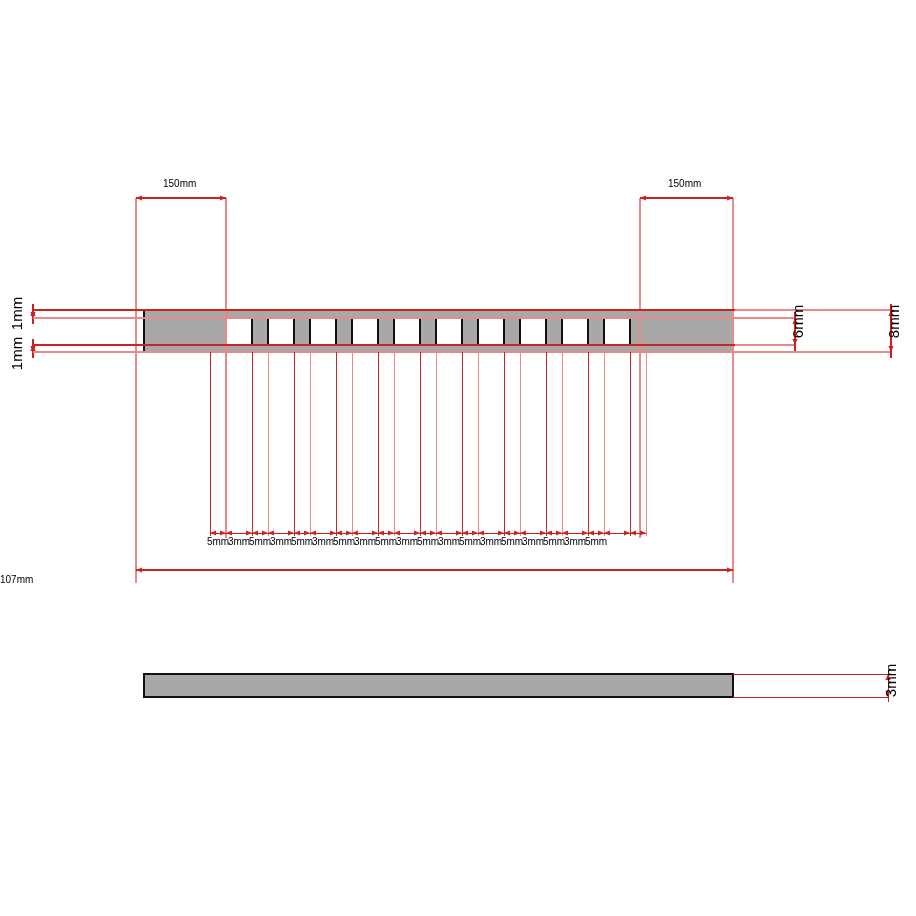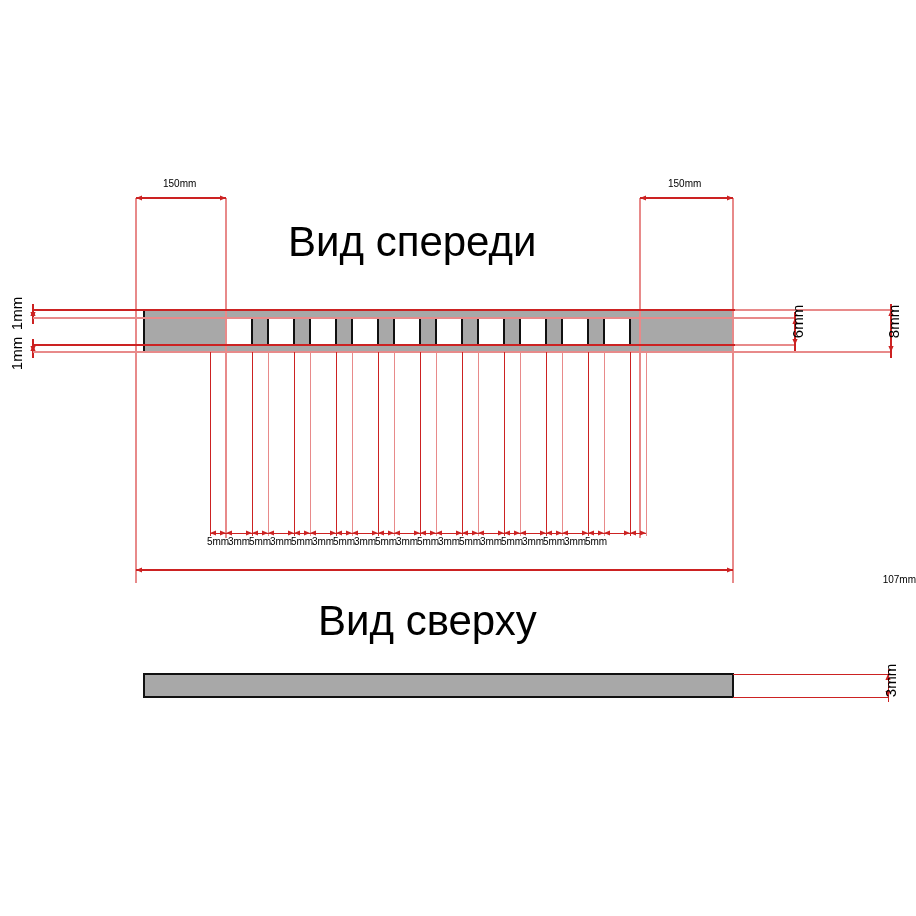--- a/index.html
+++ b/index.html
@@ -158,37 +158,35 @@
       <path d="M 136 570 L 142 567.4 L 142 572.6 Z" fill="#cc2222"></path>
       <path d="M 733 570 L 727 567.4 L 727 572.6 Z" fill="#cc2222"></path>
       <rect x="144" y="674" width="589" height="23" fill="#a8a8a8" stroke="#111111" stroke-width="1.8" shape-rendering="crispEdges"></rect>
       <line x1="733" y1="674" x2="888" y2="674" stroke="#cc2222" stroke-width="1" shape-rendering="crispEdges"></line>
       <line x1="733" y1="697" x2="888" y2="697" stroke="#cc2222" stroke-width="1" shape-rendering="crispEdges"></line>
       <line x1="888" y1="669" x2="888" y2="702" stroke="#cc2222" stroke-width="1" shape-rendering="crispEdges"></line>
       <path d="M 888 674 L 885.4 680 L 890.6 680 Z" fill="#cc2222"></path>
       <path d="M 888 697 L 885.4 691 L 890.6 691 Z" fill="#cc2222"></path>
     </svg>
 
-  <div class="view-title" id="title-front" style="left:288px; top:218px;">Вид спереди</div>
-
-  <div class="view-title" id="title-top" style="left:318px; top:597px;">Вид сверху</div>
+
 
   <div class="dim-label dim-150" style="left:163px; top:178px;">150mm</div>
 
   <div class="dim-label dim-150" style="left:668px; top:178px;">150mm</div>
 
   <div class="dim-label dim-side rot90" style="left:-8px; top:305px; width:48px; text-align:center;">1mm</div>
 
   <div class="dim-label dim-side rot90" style="left:-8px; top:345px; width:48px; text-align:center;">1mm</div>
 
   <div class="dim-label dim-side rot90" style="left:773px; top:313px; width:48px; text-align:center;">6mm</div>
 
   <div class="dim-label dim-side rot90" style="left:869px; top:313px; width:48px; text-align:center;">8mm</div>
 
-  <div class="dim-label dim-total" style="left:0px; top:574px; width:916px; text-align:right;">107mm</div>
+  <div class="dim-label dim-total" style="left:0px; top:574px; width:916px; text-align:left;">107mm</div>
 
   <div class="dim-label dim-side rot90" style="left:866px; top:672px; width:48px; text-align:center;">3mm</div>
 
   <div id="segment-label-host">
       <div class="dim-label dim-small" style="left: 196px; top: 536px; width: 44px; text-align: center;">5mm</div>
       <div class="dim-label dim-small" style="left: 217px; top: 536px; width: 44px; text-align: center;">3mm</div>
       <div class="dim-label dim-small" style="left: 238px; top: 536px; width: 44px; text-align: center;">5mm</div>
       <div class="dim-label dim-small" style="left: 259px; top: 536px; width: 44px; text-align: center;">3mm</div>
       <div class="dim-label dim-small" style="left: 280px; top: 536px; width: 44px; text-align: center;">5mm</div>
       <div class="dim-label dim-small" style="left: 301px; top: 536px; width: 44px; text-align: center;">3mm</div>

